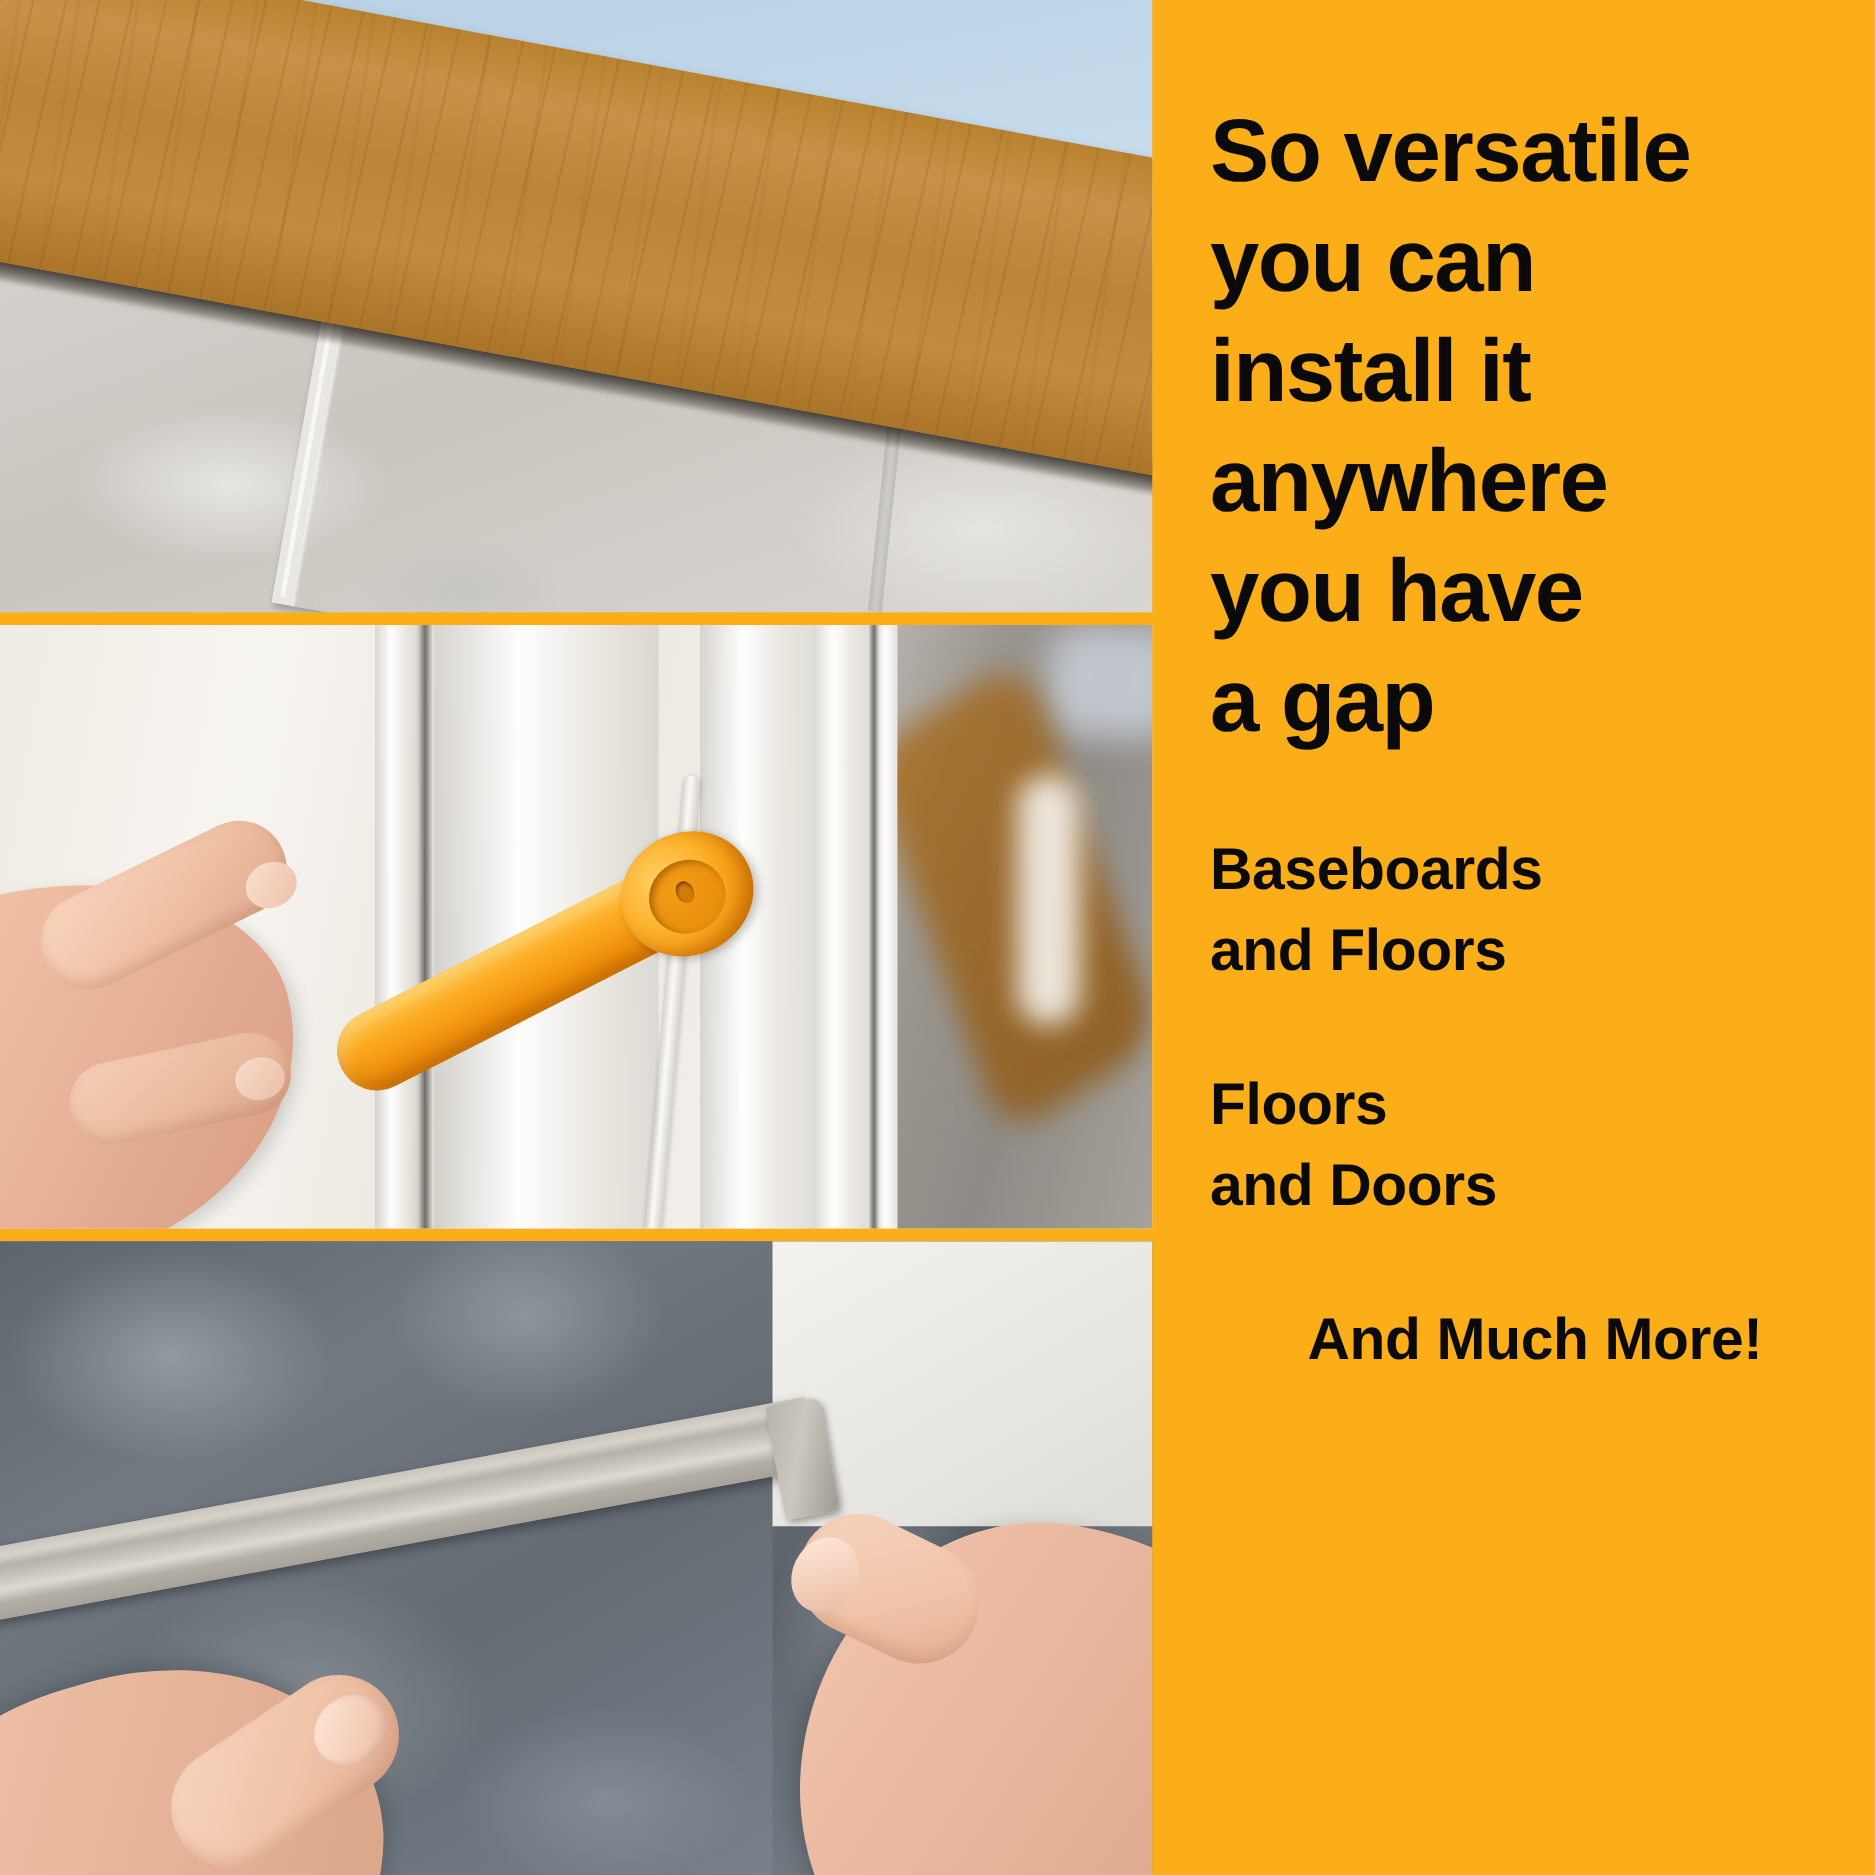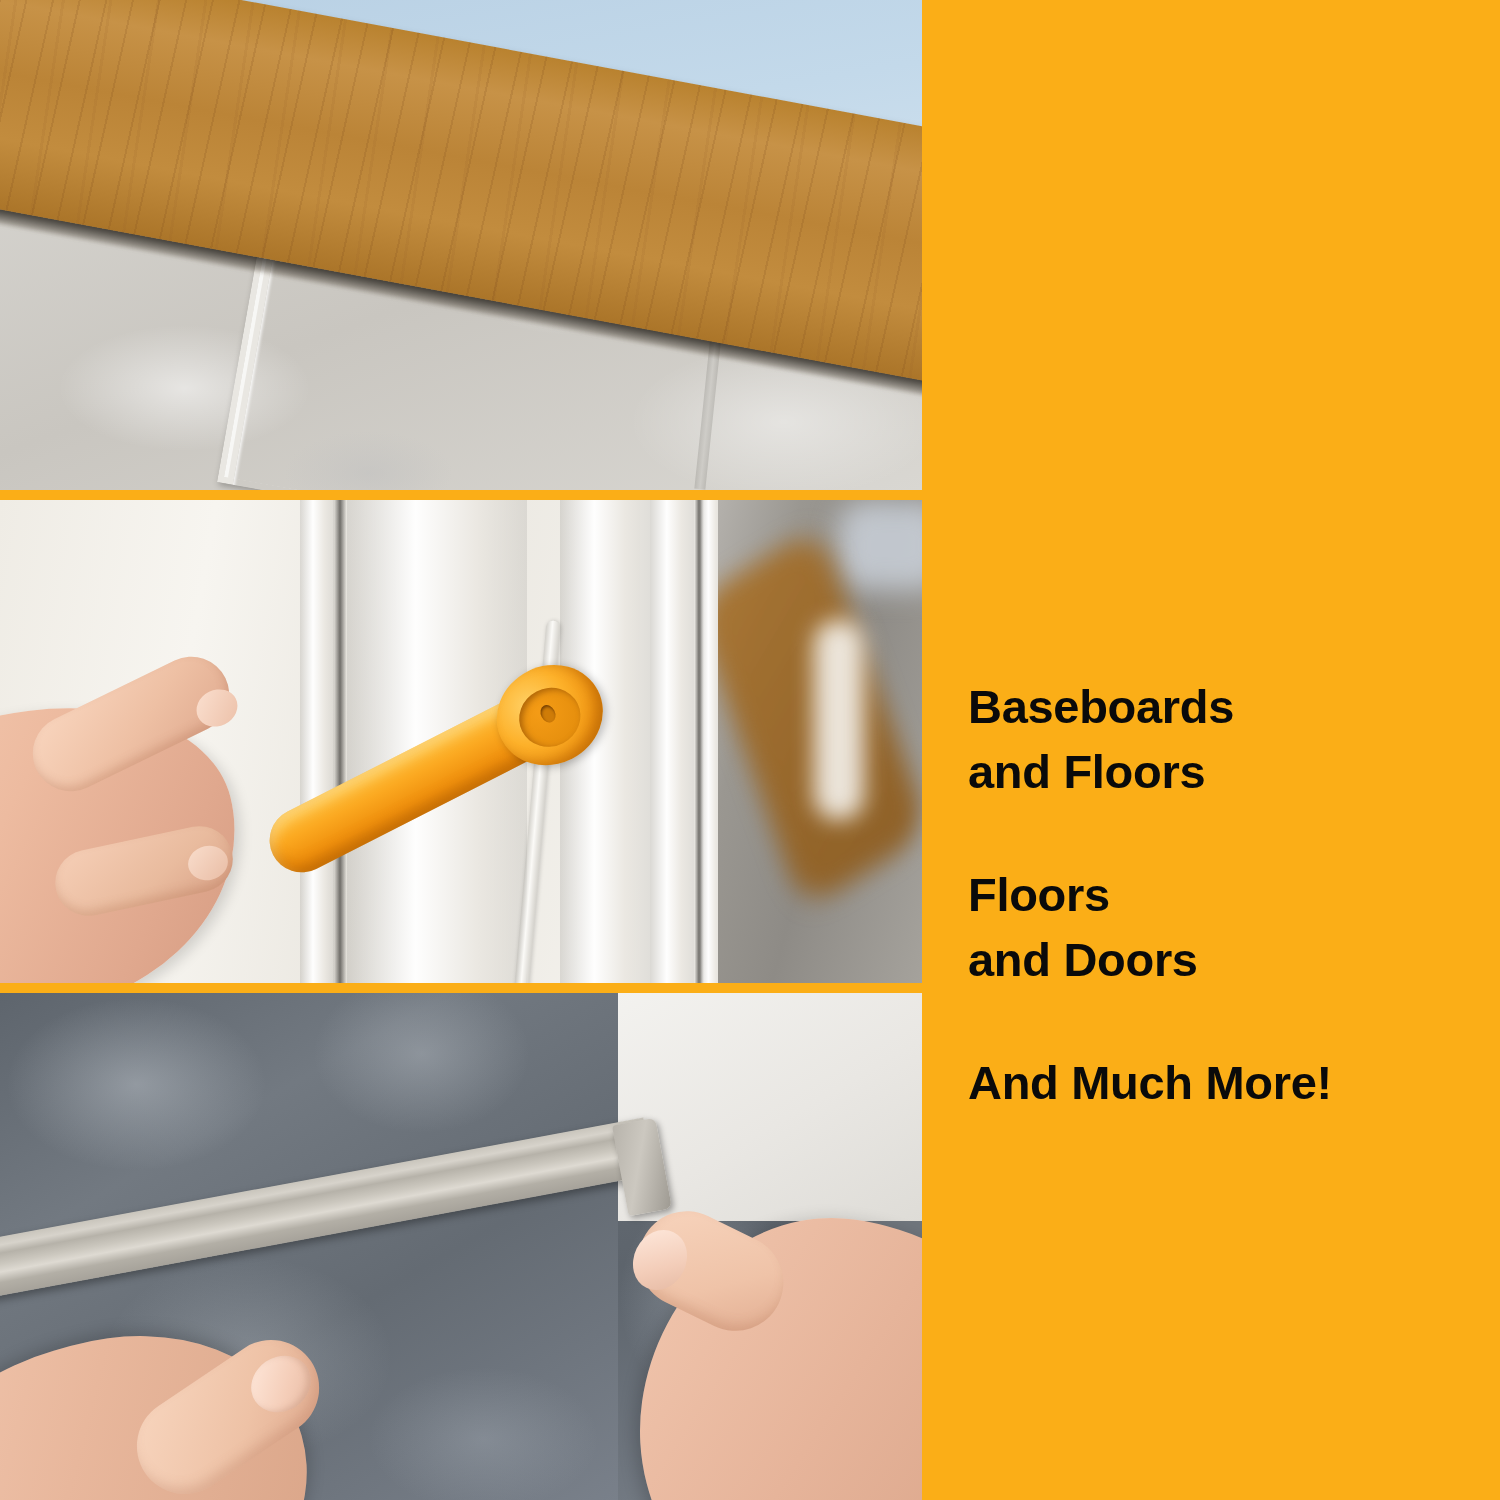--- a/index.html
+++ b/index.html
@@ -350,31 +350,31 @@
   .feature-list {
     position: absolute;
     left: 46px;
     top: 662px;
     width: 520px;
     margin: 0;
     padding: 0;
     list-style: none;
   }
   .feature-item {
-    margin: 12px 0 58px 0;
+    margin: 0 0 58px 0;
     padding: 0;
     color: #0a0a0a;
     font-family: "Liberation Sans", sans-serif;
     font-weight: 700;
     font-size: 47px;
     line-height: 65px;
     letter-spacing: -0.3px;
     white-space: pre-line;
   }
-  .feature-item:last-child { margin-bottom: 0; }
+  .feature-item:last-child { margin-bottom: 0; text-align: center; }
 </style>
 </head>
 <body>
 
 <div class="canvas">
 
   <div class="photo-column">
 
     <div class="photo photo-baseboard">
       <div class="p1-wall"></div>
@@ -436,20 +436,26 @@
       <div class="p3-nail-left"></div>
       <div class="p3-hand-right"></div>
       <div class="p3-thumb-right"></div>
       <div class="p3-nail-right"></div>
     </div>
 
   </div>
 
   <div class="text-panel">
 
+    <h1 class="headline">So versatile
+you can
+install it
+anywhere
+you have
+a gap</h1>
 
     <ul class="feature-list">
       <li class="feature-item">Baseboards
 and Floors</li>
       <li class="feature-item">Floors
 and Doors</li>
       <li class="feature-item">And Much More!</li>
     </ul>
 
   </div>

